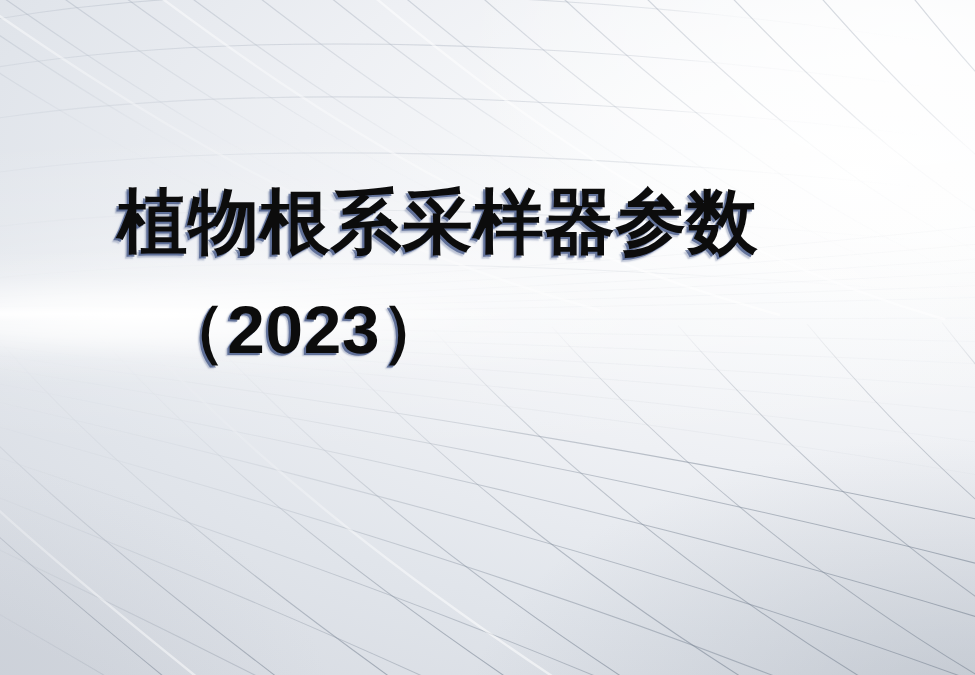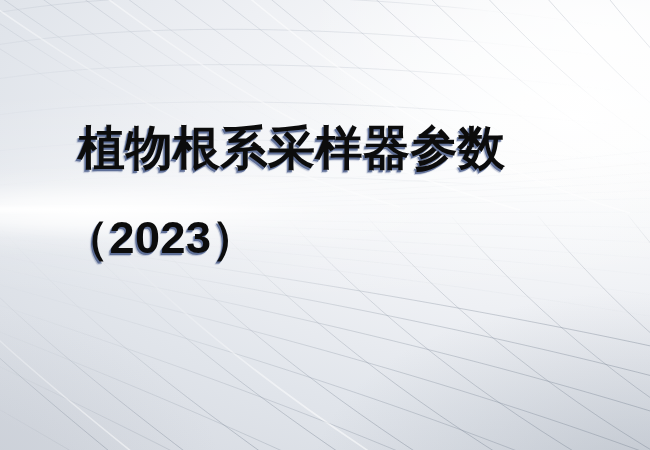--- a/index.html
+++ b/index.html
@@ -73,22 +73,22 @@
       -2.5px 2.5px 1px rgba(40,62,120,0.28);
   }
   .title-main {
     font-size: 47px;
     line-height: 58px;
     padding-left: 78px;
   }
   .title-sub {
     font-size: 45px;
     line-height: 58px;
-    padding-left: 64px;
-    margin-top: 32px;
+    padding-left: 106px;
+    margin-top: 14px;
     font-family: "Liberation Sans", "DejaVu Sans", sans-serif;
   }
 </style>
 </head>
 <body>
 
 <div id="slide">
 
   <div class="bg-layer bg-base"></div>
   <div class="bg-layer bg-corner"></div>

